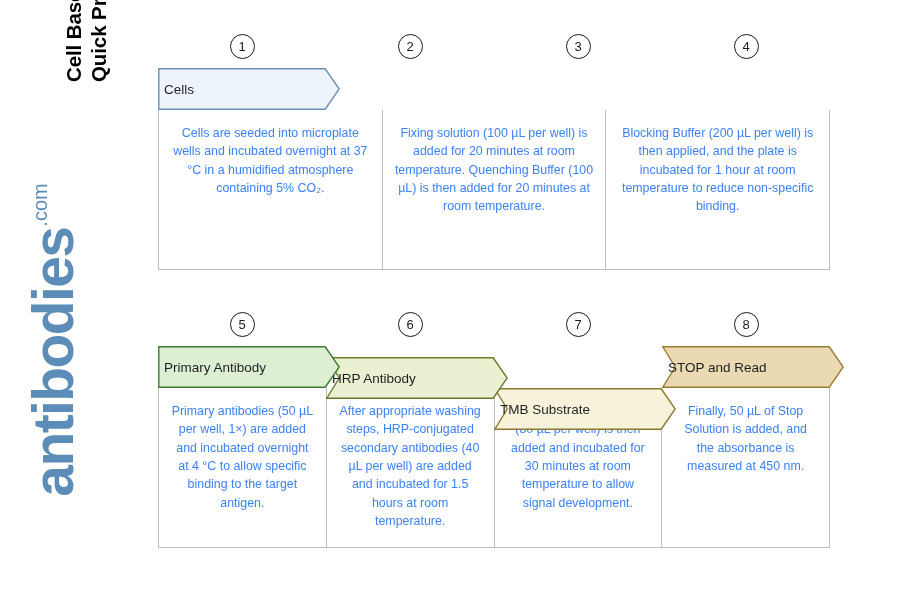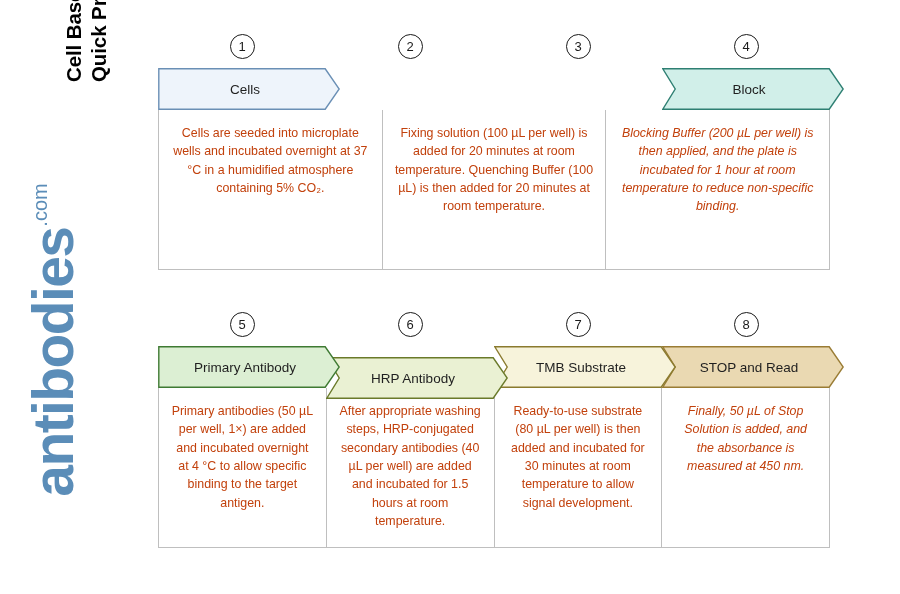--- a/index.html
+++ b/index.html
@@ -111,21 +111,21 @@
     height: 42px;
     width: 686px;
   }
   .chev {
     position: absolute;
     top: 0;
     height: 42px;
     box-sizing: border-box;
     display: flex;
     align-items: center;
-    justify-content: center;
+    justify-content: flex-start;
     font-size: 13.5px;
     color: #1f1f1f;
     padding-left: 6px;
     padding-right: 14px;
   }
   .chev span { position: relative; z-index: 2; }
   .chev svg {
     position: absolute;
     left: 0;
     top: 0;
@@ -147,25 +147,25 @@
   }
   .desc-box {
     flex: 1 1 0;
     border-right: 1px solid #bfbfbf;
     box-sizing: border-box;
     padding: 14px 12px 10px 12px;
     display: flex;
     align-items: flex-start;
     justify-content: center;
   }
-  .desc-box:last-child { border-right: none; font-style: italic; }
+  .desc-box:last-child { border-right: none; }
   .desc-text {
     font-size: 12.4px;
     line-height: 1.48;
-    color: #c2410c;
+    color: #3b82f6;
     text-align: center;
   }
 </style>
 </head>
 <body>
 
 <div id="canvas">
 
   <div class="side-title">
     <div class="side-title-text">Cell Based ELISA Kits
@@ -184,26 +184,20 @@
         <div class="num-circle" style="left: 407.5px;">3</div>
         <div class="num-circle" style="left: 575.5px;">4</div>
       </div>
     <div class="chevrons">
         <div class="chev" style="left: 0px; width: 182px; z-index: 10;">
           <svg viewBox="0 0 182 42" preserveAspectRatio="none">
             <polygon points="0.8,0.8 167.2,0.8 181.2,21 167.2,41.2 0.8,41.2" fill="#eef4fb" stroke="#6a8fb5" stroke-width="1.4" stroke-linejoin="miter"></polygon>
           </svg>
           <span>Cells</span>
         </div>
-        <div class="chev" style="left: 504px; width: 182px; z-index: 7;">
-          <svg viewBox="0 0 182 42" preserveAspectRatio="none">
-            <polygon points="0.8,0.8 167.2,0.8 181.2,21 167.2,41.2 0.8,41.2 13.2,21" fill="#d1efe9" stroke="#2e7f72" stroke-width="1.4" stroke-linejoin="miter"></polygon>
-          </svg>
-          <span>Block</span>
-        </div>
       </div>
     <div class="boxes">
         <div class="desc-box">
           <div class="desc-text">Cells are seeded into microplate wells and incubated overnight at 37 °C in a humidified atmosphere containing 5% CO₂.</div>
         </div>
         <div class="desc-box">
           <div class="desc-text">Fixing solution (100 µL per well) is added for 20 minutes at room temperature. Quenching Buffer (100 µL) is then added for 20 minutes at room temperature.</div>
         </div>
         <div class="desc-box">
           <div class="desc-text">Blocking Buffer (200 µL per well) is then applied, and the plate is incubated for 1 hour at room temperature to reduce non-specific binding.</div>
@@ -224,21 +218,21 @@
             <polygon points="0.8,0.8 167.2,0.8 181.2,21 167.2,41.2 0.8,41.2" fill="#dcefd3" stroke="#3f7a33" stroke-width="1.4" stroke-linejoin="miter"></polygon>
           </svg>
           <span>Primary Antibody</span>
         </div>
         <div class="chev" style="left: 168px; width: 182px; z-index: 9; margin-top: 11px;">
           <svg viewBox="0 0 182 42" preserveAspectRatio="none">
             <polygon points="0.8,0.8 167.2,0.8 181.2,21 167.2,41.2 0.8,41.2 13.2,21" fill="#eaf1d3" stroke="#6a7a2a" stroke-width="1.4" stroke-linejoin="miter"></polygon>
           </svg>
           <span>HRP Antibody</span>
         </div>
-        <div class="chev" style="left: 336px; width: 182px; z-index: 8;">
+        <div class="chev" style="left: 336px; width: 182px; z-index: 8; margin-top: 42px;">
           <svg viewBox="0 0 182 42" preserveAspectRatio="none">
             <polygon points="0.8,0.8 167.2,0.8 181.2,21 167.2,41.2 0.8,41.2 13.2,21" fill="#f7f3db" stroke="#8a7a2e" stroke-width="1.4" stroke-linejoin="miter"></polygon>
           </svg>
           <span>TMB Substrate</span>
         </div>
         <div class="chev" style="left: 504px; width: 182px; z-index: 7;">
           <svg viewBox="0 0 182 42" preserveAspectRatio="none">
             <polygon points="0.8,0.8 167.2,0.8 181.2,21 167.2,41.2 0.8,41.2 13.2,21" fill="#ead9b2" stroke="#9a7c34" stroke-width="1.4" stroke-linejoin="miter"></polygon>
           </svg>
           <span>STOP and Read</span>

